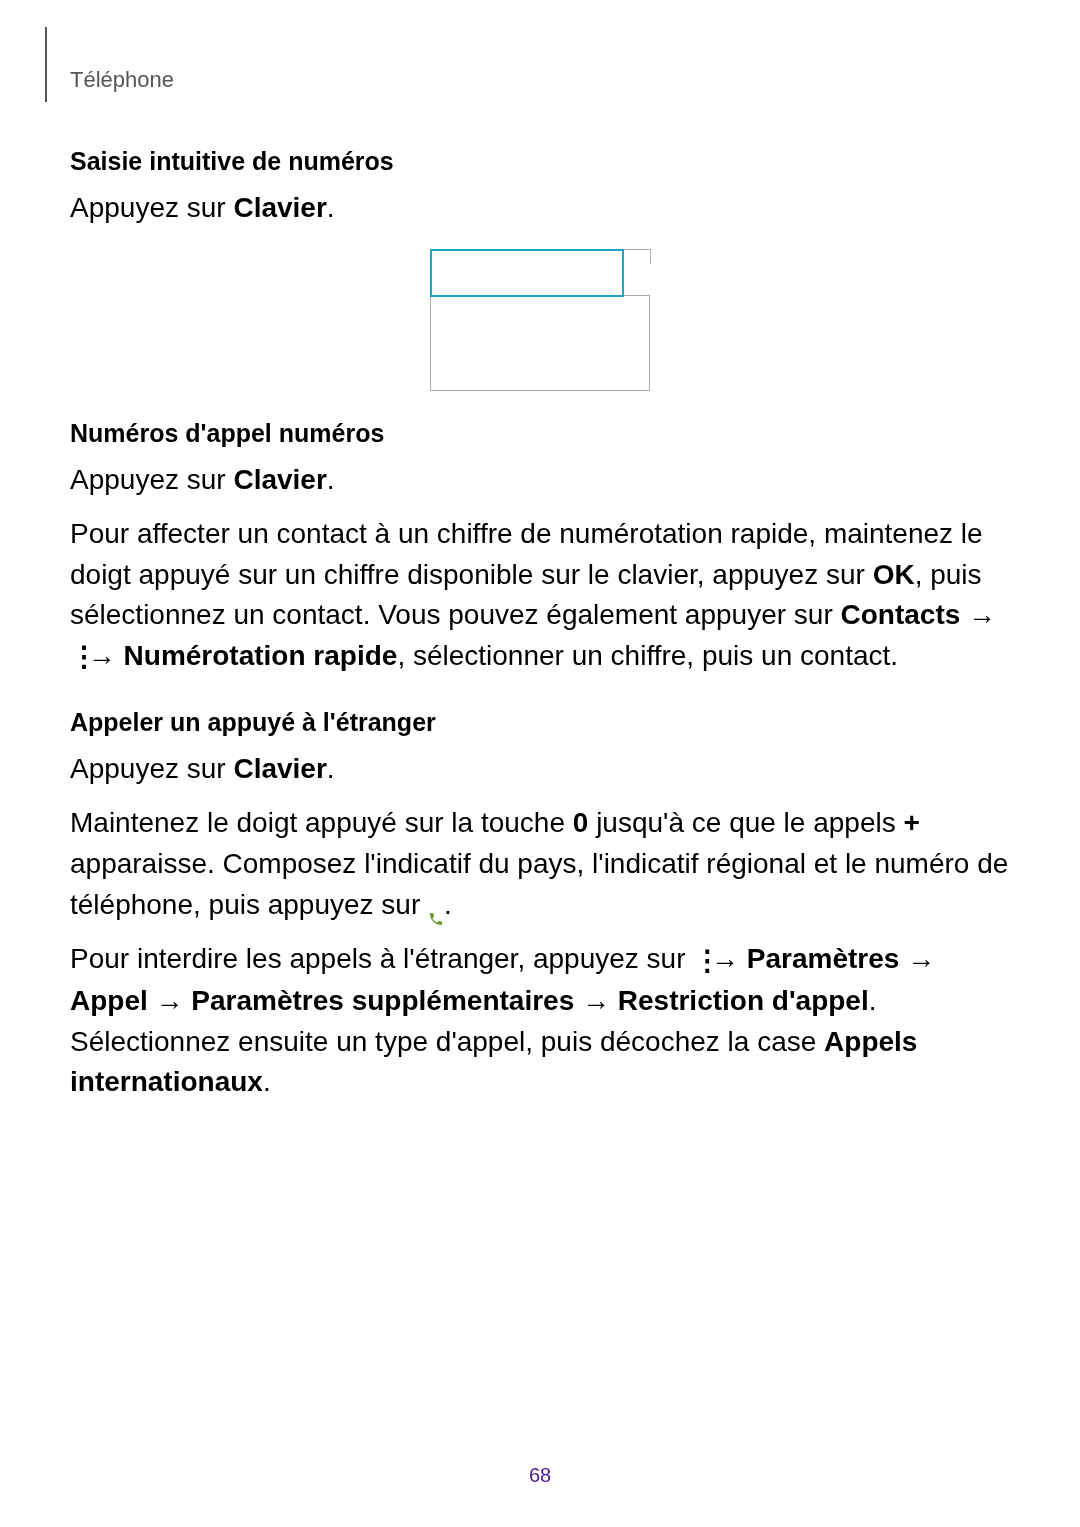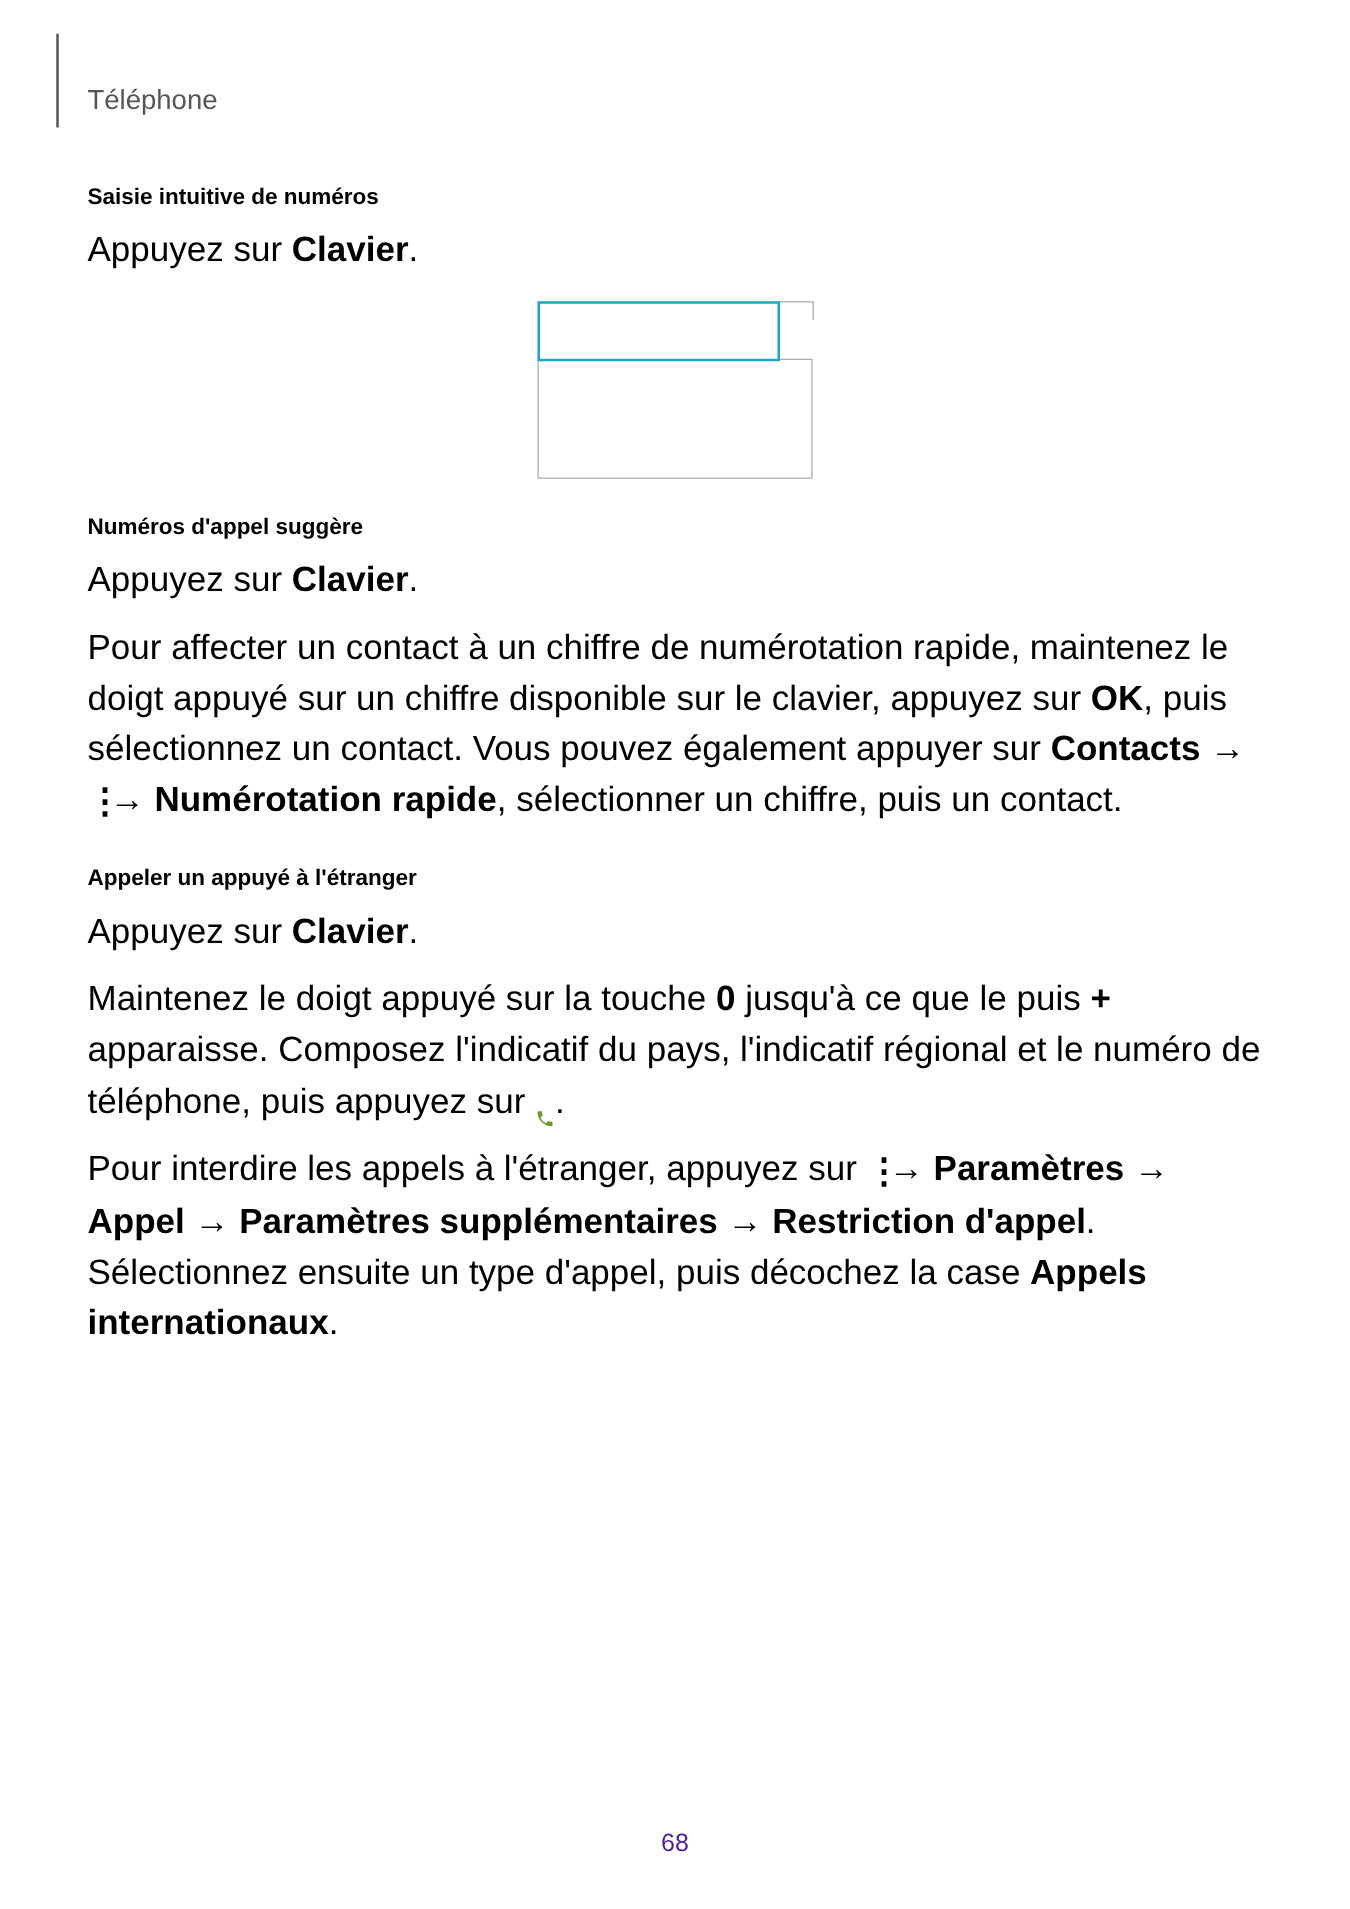--- a/index.html
+++ b/index.html
@@ -28,21 +28,21 @@
     width: 2px;
     height: 75px;
     background: #555;
   }
   .breadcrumb {
     font-size: 22px;
     color: #555;
     font-weight: 400;
   }
   h2 {
-    font-size: 18px;
+    font-size: 25px;
     font-weight: bold;
     margin: 30px 0 12px 0;
   }
   p {
     font-size: 28px;
     line-height: 1.45;
     margin: 8px 0 14px 0;
   }
   .bold {
     font-weight: bold;
@@ -119,34 +119,34 @@
   <p>
     <span>Appuyez sur </span><span class="bold">Clavier</span><span>.</span>
   </p>
 
   <div class="img-placeholder">
     <div class="img-tab"></div>
     <div class="img-top"></div>
     <div class="img-bottom"></div>
   </div>
 
-  <h2>Numéros d'appel suggère</h2>
+  <h2>Numéros d'appel numéros</h2>
   <p>
     <span>Appuyez sur </span><span class="bold">Clavier</span><span>.</span>
   </p>
   <p>
     <span>Pour affecter un contact à un chiffre de numérotation rapide, maintenez le doigt appuyé sur un chiffre disponible sur le clavier, appuyez sur </span><span class="bold">OK</span><span>, puis sélectionnez un contact. Vous pouvez également appuyer sur </span><span class="bold">Contacts</span><span> → </span><span class="more-icon">⋮</span><span> → </span><span class="bold">Numérotation rapide</span><span>, sélectionner un chiffre, puis un contact.</span>
   </p>
 
   <h2>Appeler un appuyé à l'étranger</h2>
   <p>
     <span>Appuyez sur </span><span class="bold">Clavier</span><span>.</span>
   </p>
   <p>
-    <span>Maintenez le doigt appuyé sur la touche </span><span class="bold">0</span><span> jusqu'à ce que le puis </span><span class="bold">+</span><span> apparaisse. Composez l'indicatif du pays, l'indicatif régional et le numéro de téléphone, puis appuyez sur </span><span class="call-icon"><svg viewBox="0 0 24 24" width="16" height="16">
+    <span>Maintenez le doigt appuyé sur la touche </span><span class="bold">0</span><span> jusqu'à ce que le appels </span><span class="bold">+</span><span> apparaisse. Composez l'indicatif du pays, l'indicatif régional et le numéro de téléphone, puis appuyez sur </span><span class="call-icon"><svg viewBox="0 0 24 24" width="16" height="16">
           <path fill="#6a9a2f" d="M6.6 10.8c1.4 2.8 3.8 5.2 6.6 6.6l2.2-2.2c.3-.3.7-.4 1-.2 1.1.4 2.3.6 3.6.6.6 0 1 .4 1 1V20c0 .6-.4 1-1 1C10.6 21 3 13.4 3 4c0-.6.4-1 1-1h3.4c.6 0 1 .4 1 1 0 1.3.2 2.5.6 3.6.1.3 0 .7-.2 1l-2.2 2.2z"></path>
         </svg></span><span>.</span>
   </p>
   <p>
     <span>Pour interdire les appels à l'étranger, appuyez sur </span><span class="more-icon">⋮</span><span> → </span><span class="bold">Paramètres</span><span> → </span><span class="bold">Appel</span><span> → </span><span class="bold">Paramètres supplémentaires</span><span> → </span><span class="bold">Restriction d'appel</span><span>. Sélectionnez ensuite un type d'appel, puis décochez la case </span><span class="bold">Appels internationaux</span><span>.</span>
   </p>
 
 </div>
 
 <div class="pagenum">68</div>

